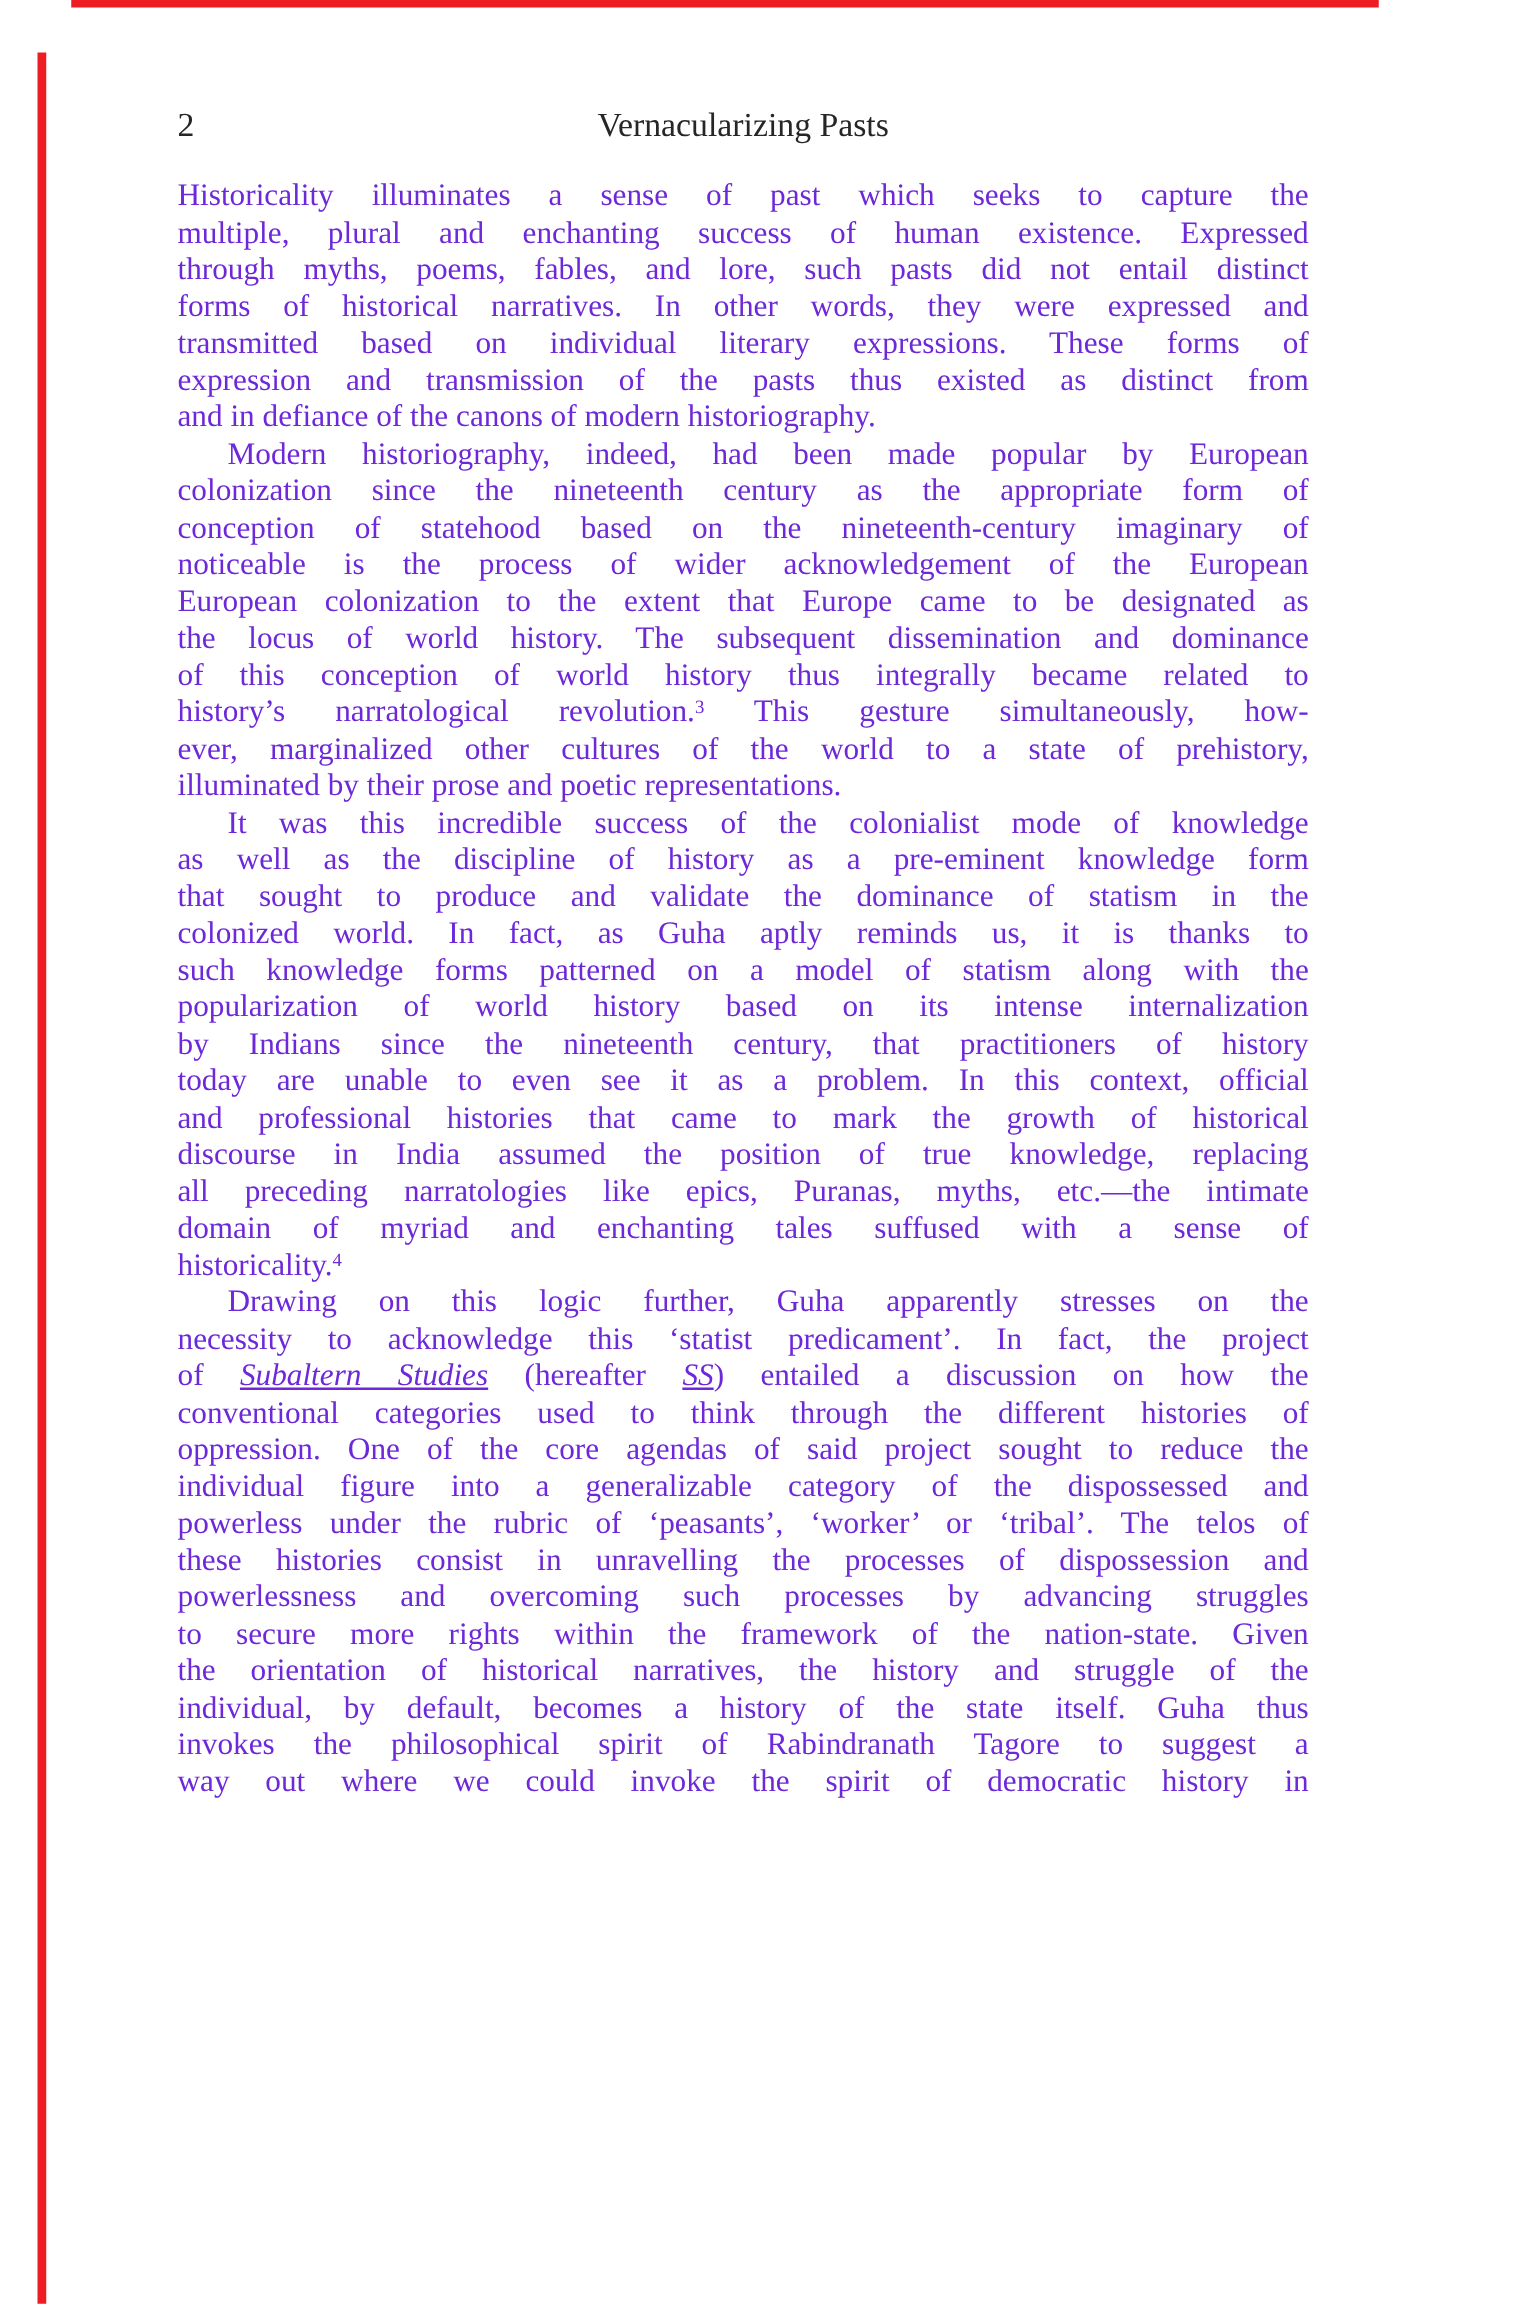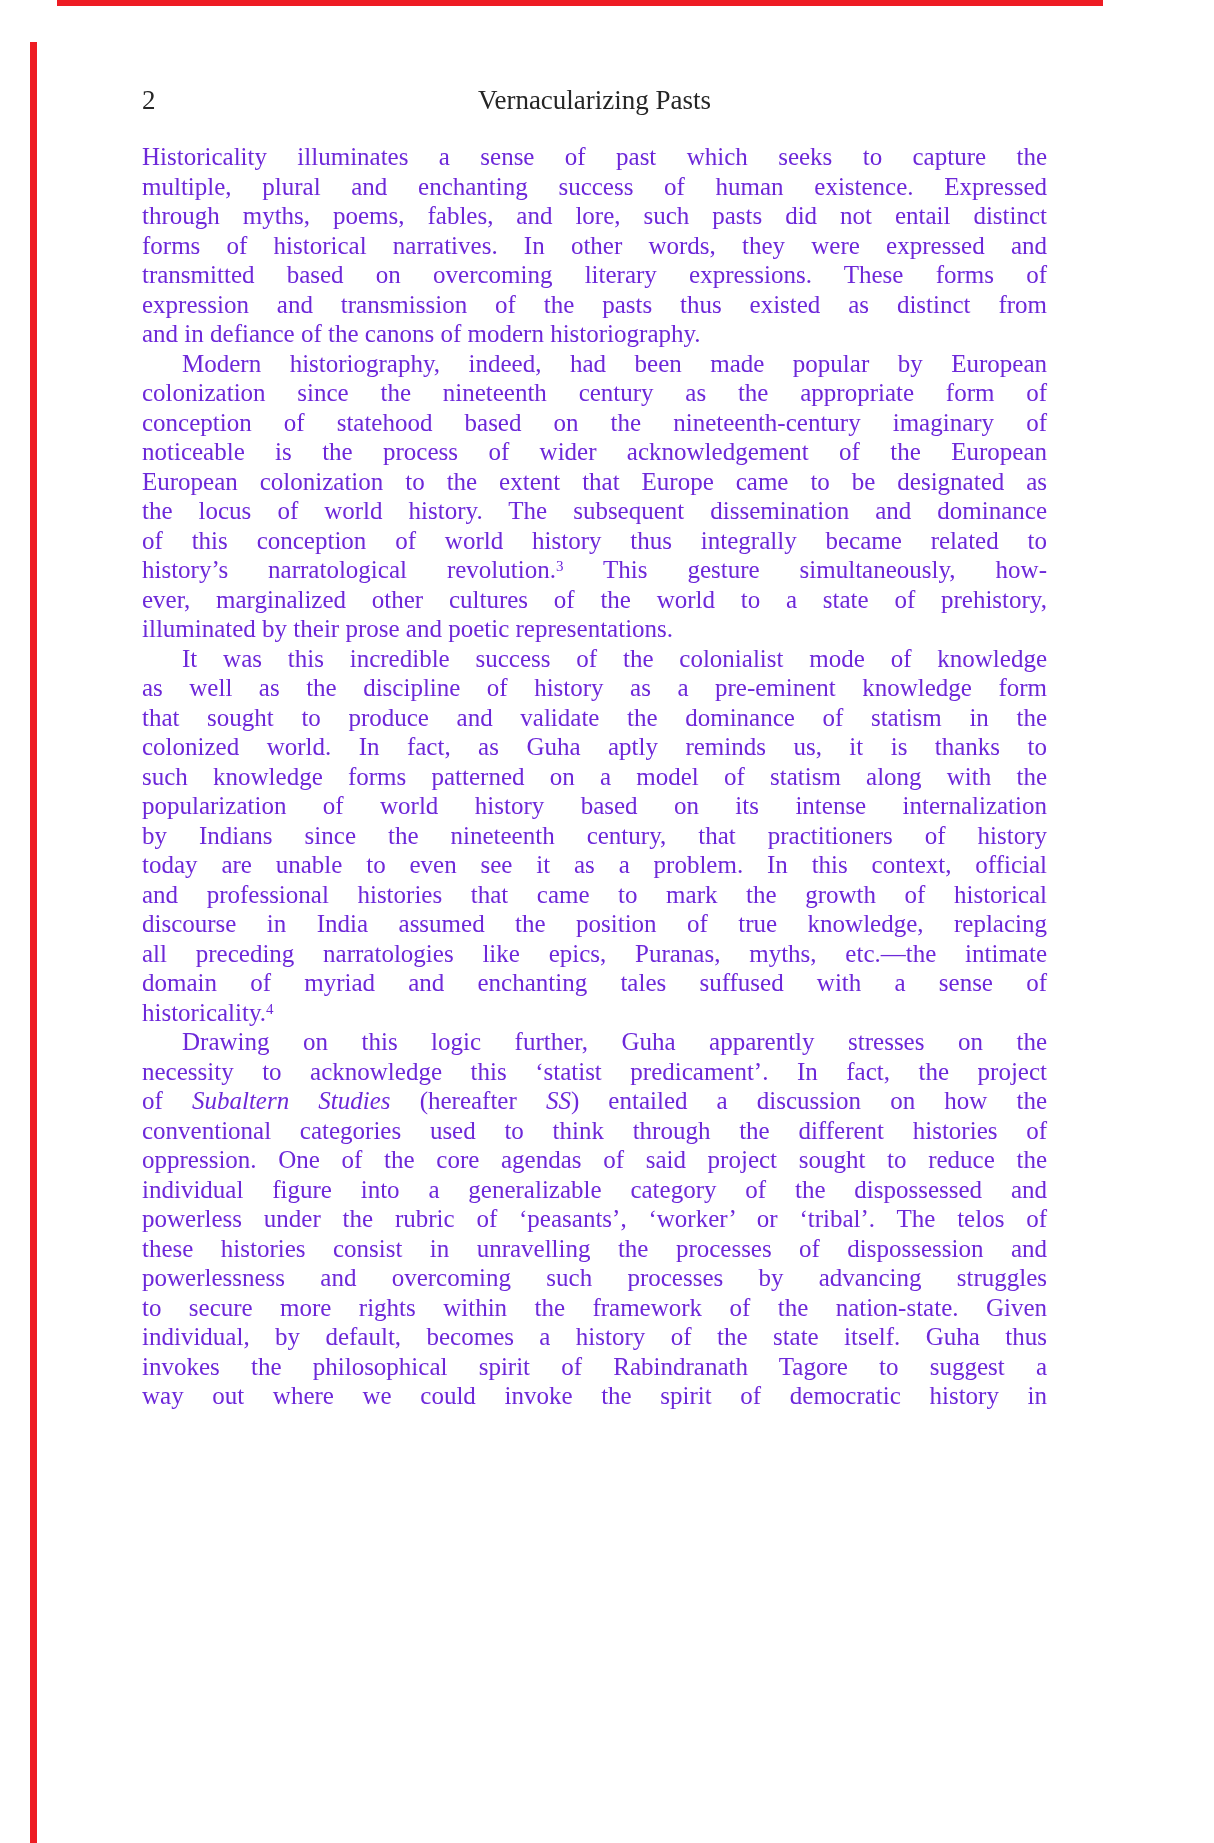--- a/index.html
+++ b/index.html
@@ -44,40 +44,40 @@
     text-align-last: justify;
     white-space: normal;
   }
   .line.para-end { text-align-last: left; }
   .line.indent { text-indent: 40px; }
   .line sup {
     font-size: 15px;
     line-height: 0;
     vertical-align: 7px;
   }
-  .line i { font-style: italic; }
+  .line i { font-style: italic; text-decoration: underline; }
 </style>
 </head>
 <body>
 
 <div class="scan-mark scan-mark-top" style="background: rgb(238, 28, 35);"></div>
 <div class="scan-mark scan-mark-left" style="background: rgb(238, 28, 35);"></div>
 
 <div class="page-header">
   <span class="page-number">2</span>
   <span class="running-title">Vernacularizing Pasts</span>
 </div>
 
 <div class="page-body">
     <div class="paragraph">
       <div class="line">Historicality illuminates a sense of past which seeks to capture the</div>
       <div class="line">multiple, plural and enchanting success of human existence. Expressed</div>
       <div class="line">through myths, poems, fables, and lore, such pasts did not entail distinct</div>
       <div class="line">forms of historical narratives. In other words, they were expressed and</div>
-      <div class="line">transmitted based on overcoming literary expressions. These forms of</div>
+      <div class="line">transmitted based on individual literary expressions. These forms of</div>
       <div class="line">expression and transmission of the pasts thus existed as distinct from</div>
       <div class="line para-end">and in defiance of the canons of modern historiography.</div>
     </div>
     <div class="paragraph">
       <div class="line indent">Modern historiography, indeed, had been made popular by European</div>
       <div class="line">colonization since the nineteenth century as the appropriate form of</div>
       <div class="line">conception of statehood based on the nineteenth-century imaginary of</div>
       <div class="line">noticeable is the process of wider acknowledgement of the European</div>
       <div class="line">European colonization to the extent that Europe came to be designated as</div>
       <div class="line">the locus of world history. The subsequent dissemination and dominance</div>
@@ -105,17 +105,18 @@
       <div class="line indent">Drawing on this logic further, Guha apparently stresses on the</div>
       <div class="line">necessity to acknowledge this ‘statist predicament’. In fact, the project</div>
       <div class="line">of <i>Subaltern Studies</i> (hereafter <i>SS</i>) entailed a discussion on how the</div>
       <div class="line">conventional categories used to think through the different histories of</div>
       <div class="line">oppression. One of the core agendas of said project sought to reduce the</div>
       <div class="line">individual figure into a generalizable category of the dispossessed and</div>
       <div class="line">powerless under the rubric of ‘peasants’, ‘worker’ or ‘tribal’. The telos of</div>
       <div class="line">these histories consist in unravelling the processes of dispossession and</div>
       <div class="line">powerlessness and overcoming such processes by advancing struggles</div>
       <div class="line">to secure more rights within the framework of the nation-state. Given</div>
+      <div class="line">the orientation of historical narratives, the history and struggle of the</div>
       <div class="line">individual, by default, becomes a history of the state itself. Guha thus</div>
       <div class="line">invokes the philosophical spirit of Rabindranath Tagore to suggest a</div>
       <div class="line">way out where we could invoke the spirit of democratic history in</div>
     </div>
   </div>
 
 </body></html>

